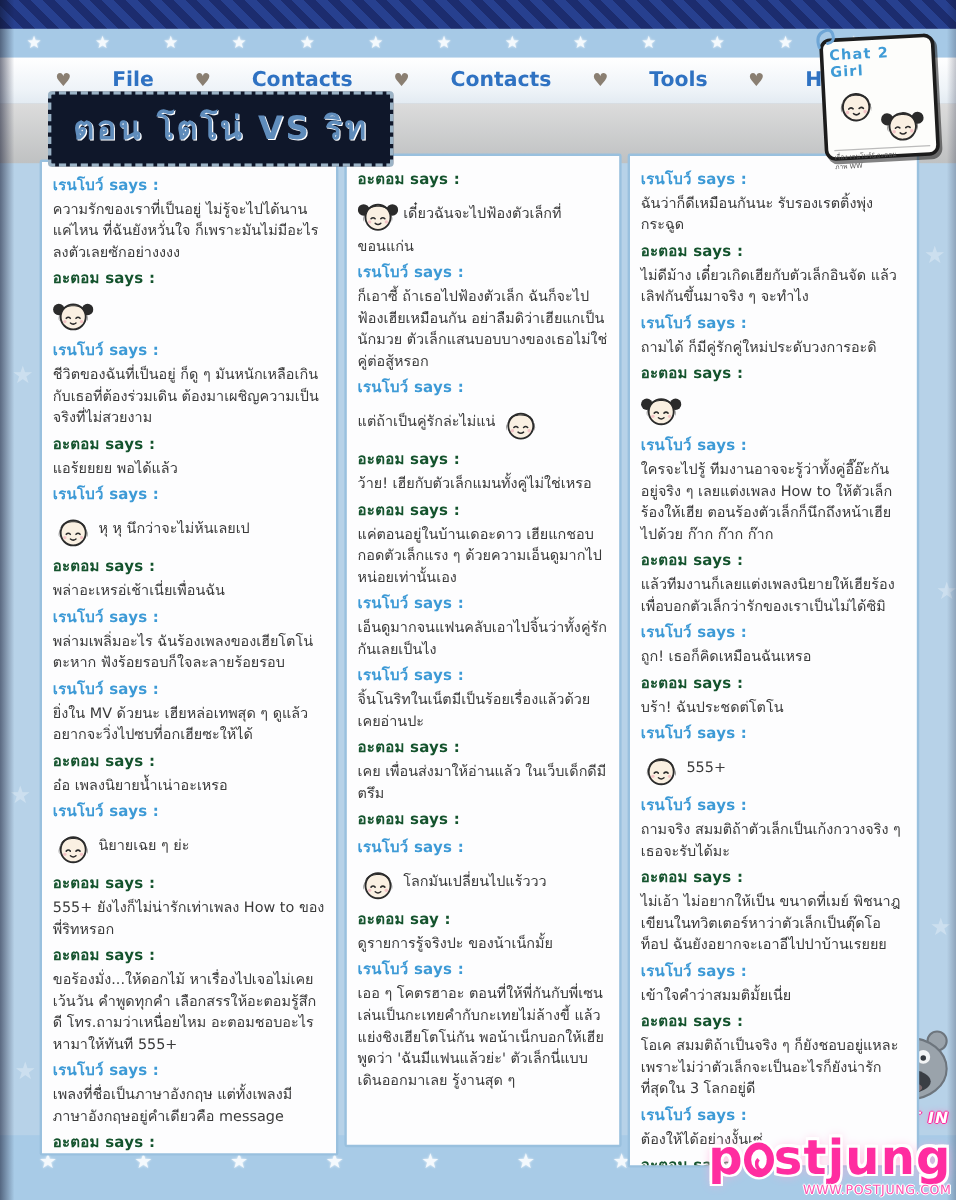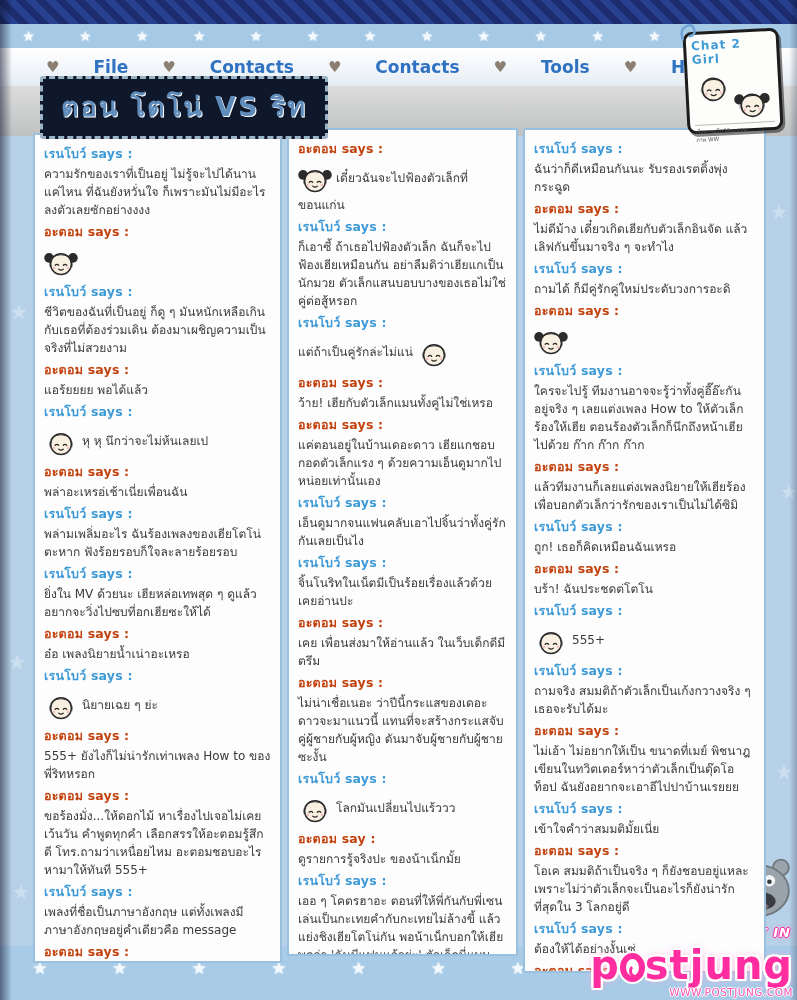--- a/index.html
+++ b/index.html
@@ -72,21 +72,21 @@
     position:absolute; z-index:2;
     background:#fdfdfe; border:2px solid #99c0de; border-radius:2px;
     padding:7px 9px; overflow:hidden;
   }
   .col-1 { left:33px;  top:133px; width:249px; height:830px; }
   .col-2 { left:287px; top:128px; width:231px; height:828px; }
   .col-3 { left:523px; top:128px; width:243px; height:845px; }
   .msg { margin-bottom:3px; }
   .msg-header { font-weight:bold; font-size:12.5px; letter-spacing:.2px; margin:2px 0 1px; }
   .msg-header.rainbow { color:#3d9ad6; }
-  .msg-header.atom    { color:#c2410c; }
+  .msg-header.atom    { color:#14532d; }
   .msg-body { font-size:12px; line-height:1.5; color:#3a3a3a; }
   .avatar { display:inline-block; width:34px; height:34px; vertical-align:middle; margin:1px 4px 1px 0; }
   .avatar.after { margin:1px 0 1px 4px; }
   
   .watermark { position:absolute; right:4px; bottom:2px; z-index:9; text-align:right; }
   .hippo { position:absolute; right:4px; bottom:78px; }
   .postin {
     position:absolute; right:6px; bottom:60px;
     color:#ffffff; font-weight:bold; font-style:italic; font-size:13px; letter-spacing:1px;
     text-shadow:-1px 0 #ff2da0,1px 0 #ff2da0,0 -1px #ff2da0,0 1px #ff2da0, 0 0 5px #ff7cc4;
@@ -313,21 +313,20 @@
       <div class="msg">
         <div class="msg-header rainbow">เรนโบว์ says :</div>
         <div class="msg-body"><span>จิ้นโนริทในเน็ตมีเป็นร้อยเรื่องแล้วด้วย เคยอ่านปะ</span></div>
       </div>
       <div class="msg">
         <div class="msg-header atom">อะตอม says :</div>
         <div class="msg-body"><span>เคย เพื่อนส่งมาให้อ่านแล้ว ในเว็บเด็กดีมีตรึม</span></div>
       </div>
       <div class="msg">
         <div class="msg-header atom">อะตอม says :</div>
-        <div class="msg-body"><span>ไม่น่าเชื่อเนอะ ว่าปีนี้กระแสของเดอะดาวจะมาแนวนี้ แทนที่จะสร้างกระแสจับคู่ผู้ชายกับผู้หญิง ดันมาจับผู้ชายกับผู้ชายซะงั้น</span></div>
       </div>
       <div class="msg">
         <div class="msg-header rainbow">เรนโบว์ says :</div>
         <div class="msg-body"><span class="avatar"><svg viewBox="0 0 44 44" width="100%" height="100%">
               <circle cx="22" cy="26" r="13.5" fill="#faf0e2" stroke="#2b2b2b" stroke-width="2"></circle>
     <path d="M7 31 C2 9 42 9 37 31 C37 16 32 13.5 22 13.5 C12 13.5 7 16 7 31 Z" fill="#2b2b2b"></path>
     <path d="M14.5 27.5 q2.2 -2.2 4.4 0" stroke="#2b2b2b" stroke-width="1.7" fill="none" stroke-linecap="round"></path>
     <path d="M25 27.5 q2.2 -2.2 4.4 0" stroke="#2b2b2b" stroke-width="1.7" fill="none" stroke-linecap="round"></path>
     <path d="M19 32.5 q3 2.6 6 0" stroke="#2b2b2b" stroke-width="1.6" fill="none" stroke-linecap="round"></path>
     <circle cx="13" cy="31" r="1.8" fill="#f3b8c0" opacity=".8"></circle>

